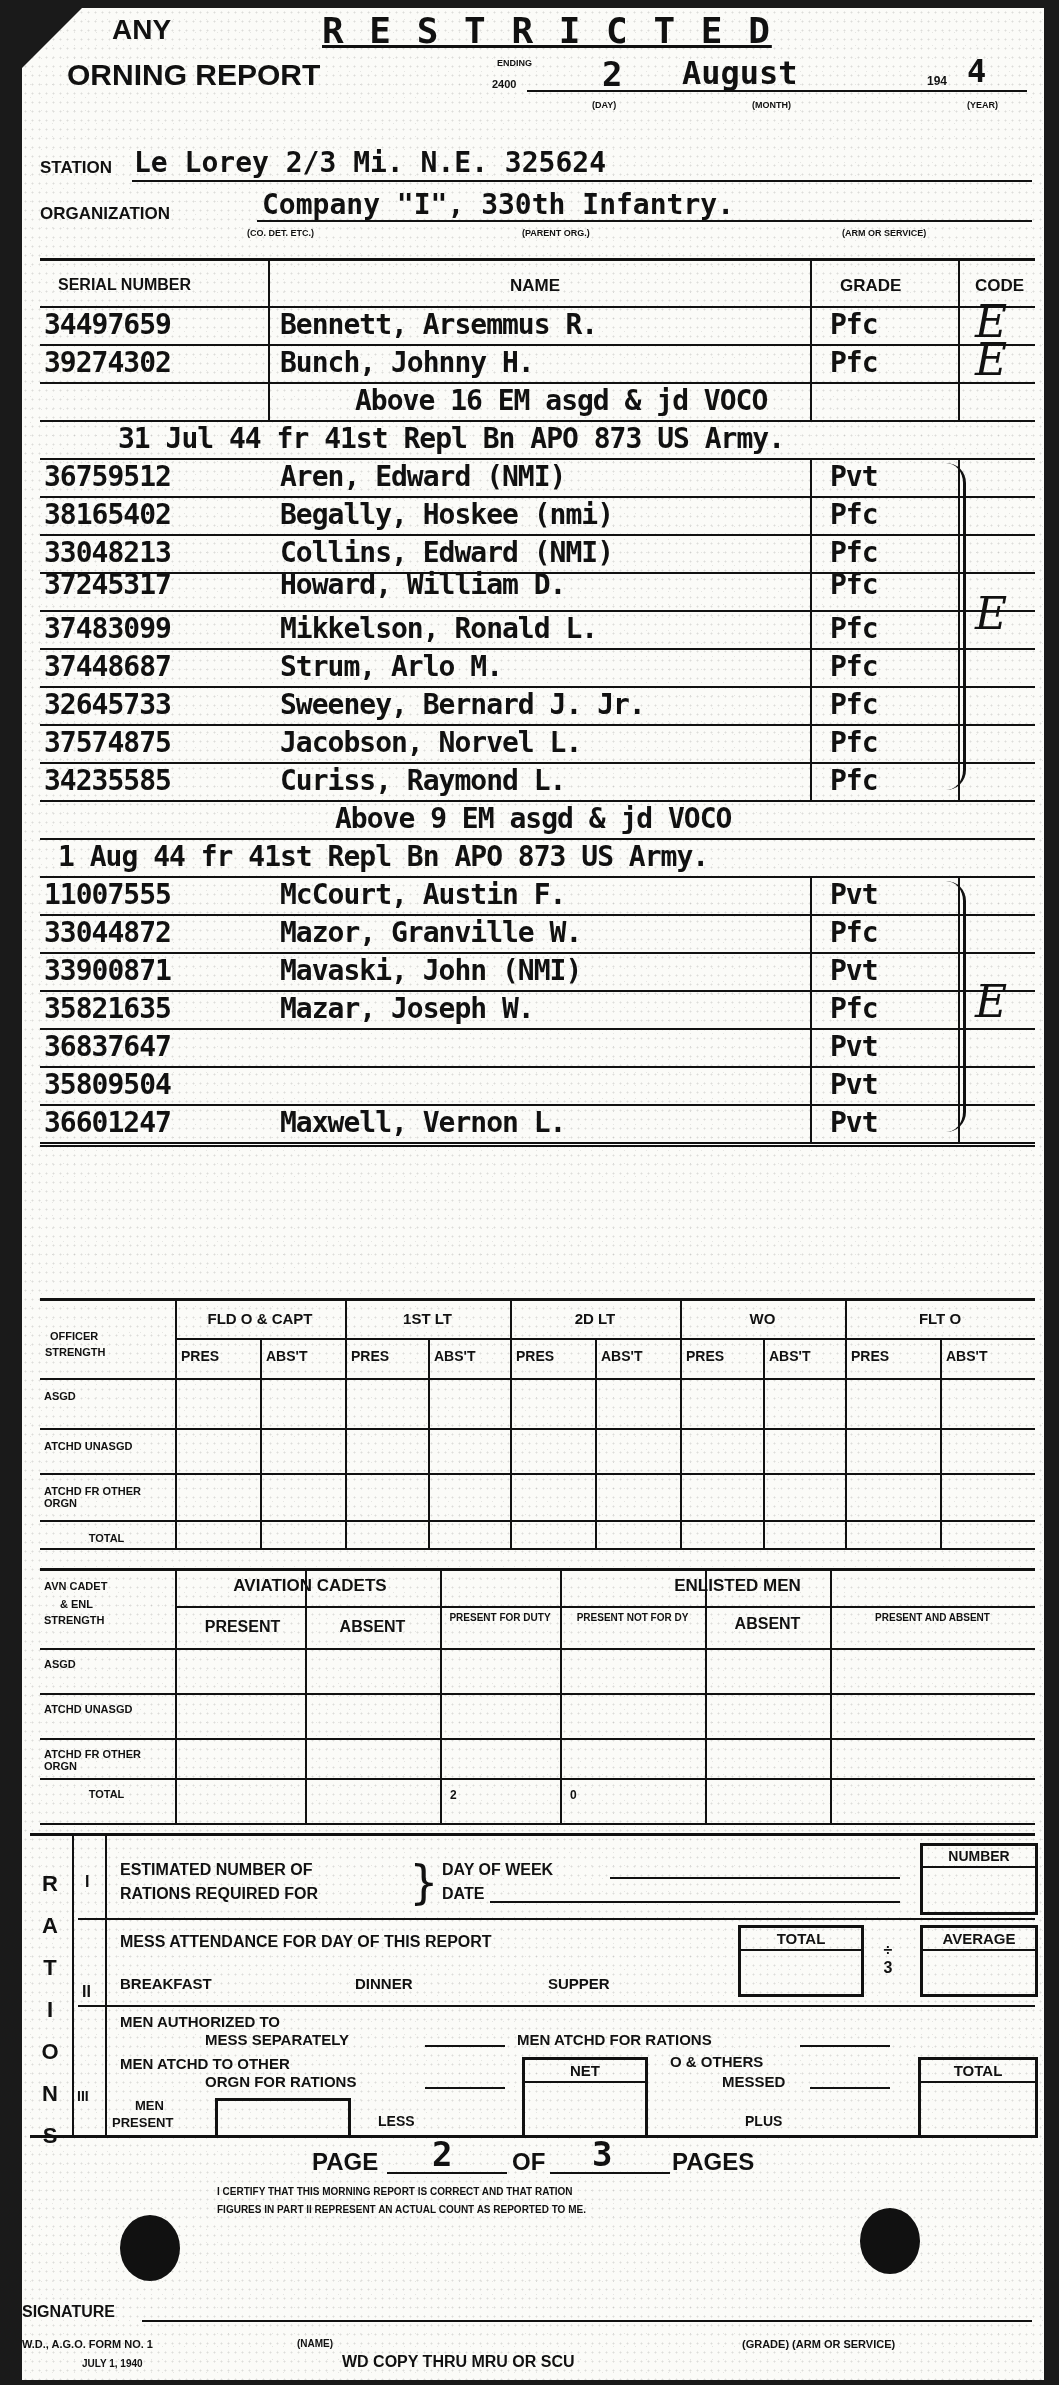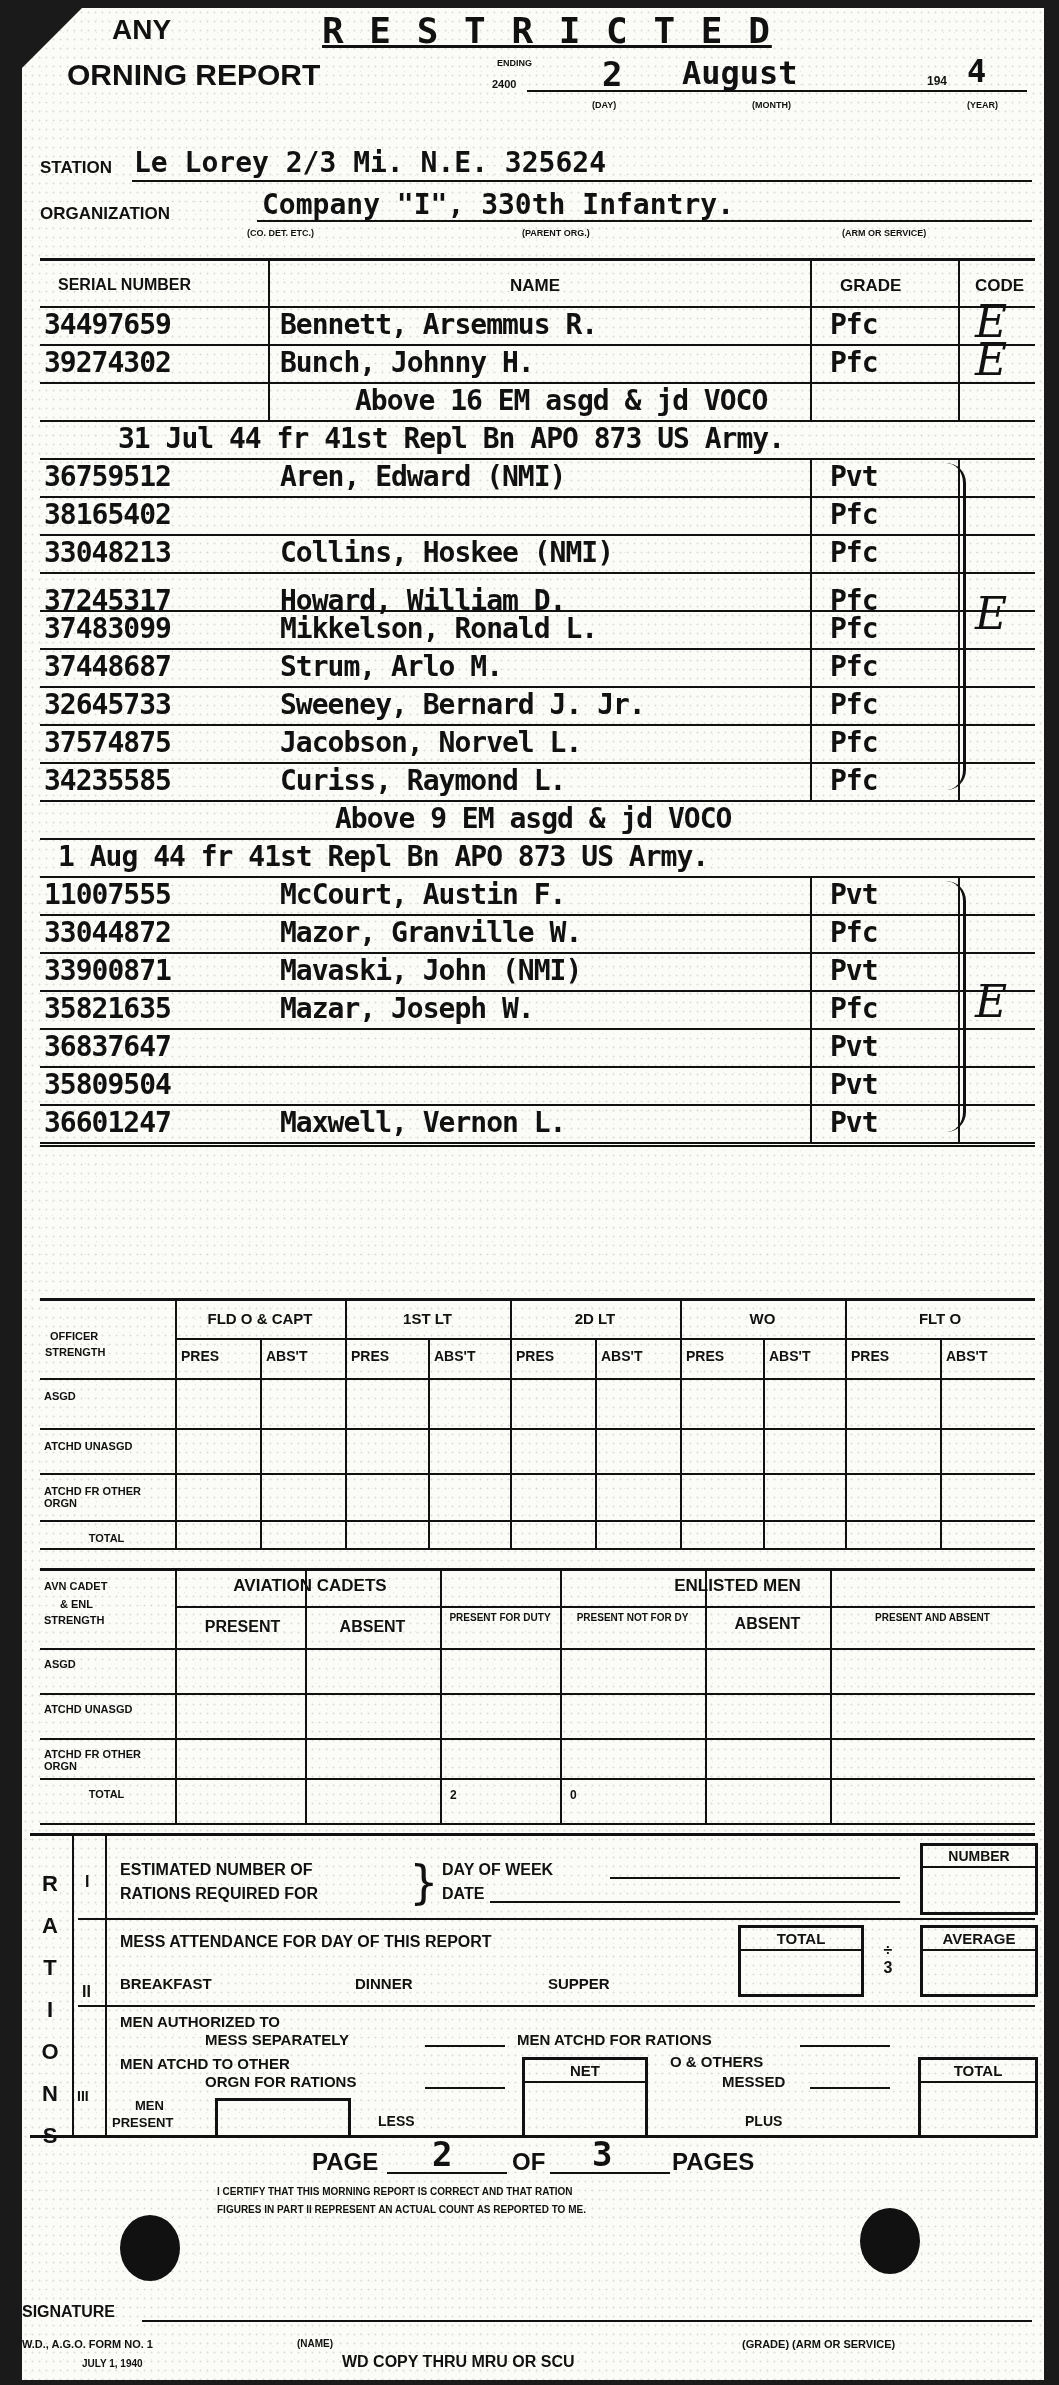--- a/index.html
+++ b/index.html
@@ -86,30 +86,31 @@
       <div class="abs typed" style="left: 78px; top: 164px; font-size: 28px; white-space: nowrap; letter-spacing: -1px;">31 Jul 44 fr 41st Repl Bn APO 873 US Army.</div>
       <div class="hr" style="left: 0px; top: 200px; width: 995px; height: 2px;"></div>
       <div class="abs" style="left: 0px; top: 200px; width: 995px; height: 38px;">
         <span class="abs typed" style="left: 4px; top: 2px; font-size: 28px; white-space: nowrap; letter-spacing: -1px;">36759512</span>
         <span class="abs typed" style="left: 240px; top: 2px; font-size: 28px; white-space: nowrap; letter-spacing: -1px;">Aren, Edward (NMI)</span>
         <span class="abs typed" style="left: 790px; top: 2px; font-size: 28px; white-space: nowrap; letter-spacing: -1px;">Pvt</span>
       </div>
       <div class="hr" style="left: 0px; top: 238px; width: 995px; height: 2px;"></div>
       <div class="abs" style="left: 0px; top: 238px; width: 995px; height: 38px;">
         <span class="abs typed" style="left: 4px; top: 2px; font-size: 28px; white-space: nowrap; letter-spacing: -1px;">38165402</span>
+        <span class="abs typed" style="left: 240px; top: 2px; font-size: 28px; white-space: nowrap; letter-spacing: -1px;">Begally, Hoskee (nmi)</span>
         <span class="abs typed" style="left: 790px; top: 2px; font-size: 28px; white-space: nowrap; letter-spacing: -1px;">Pfc</span>
       </div>
       <div class="hr" style="left: 0px; top: 276px; width: 995px; height: 2px;"></div>
       <div class="abs" style="left: 0px; top: 276px; width: 995px; height: 38px;">
         <span class="abs typed" style="left: 4px; top: 2px; font-size: 28px; white-space: nowrap; letter-spacing: -1px;">33048213</span>
-        <span class="abs typed" style="left: 240px; top: 2px; font-size: 28px; white-space: nowrap; letter-spacing: -1px;">Collins, Hoskee (NMI)</span>
+        <span class="abs typed" style="left: 240px; top: 2px; font-size: 28px; white-space: nowrap; letter-spacing: -1px;">Collins, Edward (NMI)</span>
         <span class="abs typed" style="left: 790px; top: 2px; font-size: 28px; white-space: nowrap; letter-spacing: -1px;">Pfc</span>
       </div>
       <div class="hr" style="left: 0px; top: 314px; width: 995px; height: 2px;"></div>
-      <div class="abs" style="left: 0px; top: 324px; width: 995px; height: 38px;">
+      <div class="abs" style="left: 0px; top: 308px; width: 995px; height: 38px;">
         <span class="abs typed" style="left: 4px; top: 2px; font-size: 28px; white-space: nowrap; letter-spacing: -1px;">37245317</span>
         <span class="abs typed" style="left: 240px; top: 2px; font-size: 28px; white-space: nowrap; letter-spacing: -1px;">Howard, William D.</span>
         <span class="abs typed" style="left: 790px; top: 2px; font-size: 28px; white-space: nowrap; letter-spacing: -1px;">Pfc</span>
       </div>
       <div class="hr" style="left: 0px; top: 352px; width: 995px; height: 2px;"></div>
       <div class="abs" style="left: 0px; top: 352px; width: 995px; height: 38px;">
         <span class="abs typed" style="left: 4px; top: 2px; font-size: 28px; white-space: nowrap; letter-spacing: -1px;">37483099</span>
         <span class="abs typed" style="left: 240px; top: 2px; font-size: 28px; white-space: nowrap; letter-spacing: -1px;">Mikkelson, Ronald L.</span>
         <span class="abs typed" style="left: 790px; top: 2px; font-size: 28px; white-space: nowrap; letter-spacing: -1px;">Pfc</span>
       </div>

